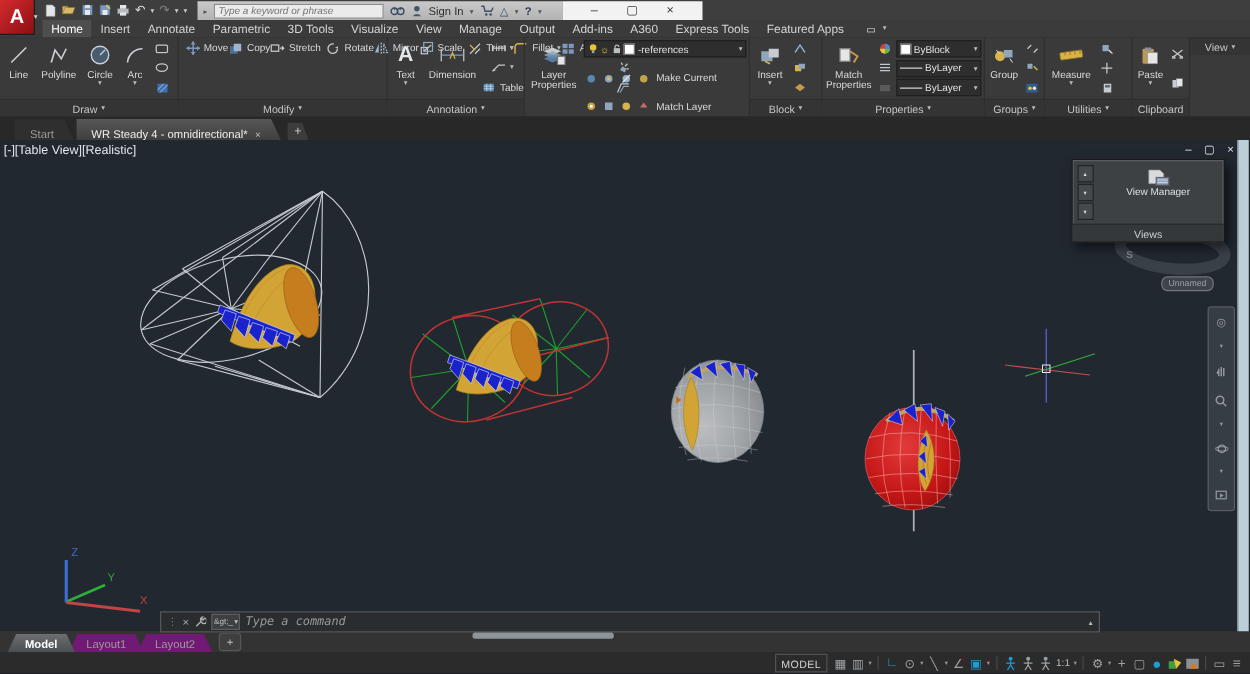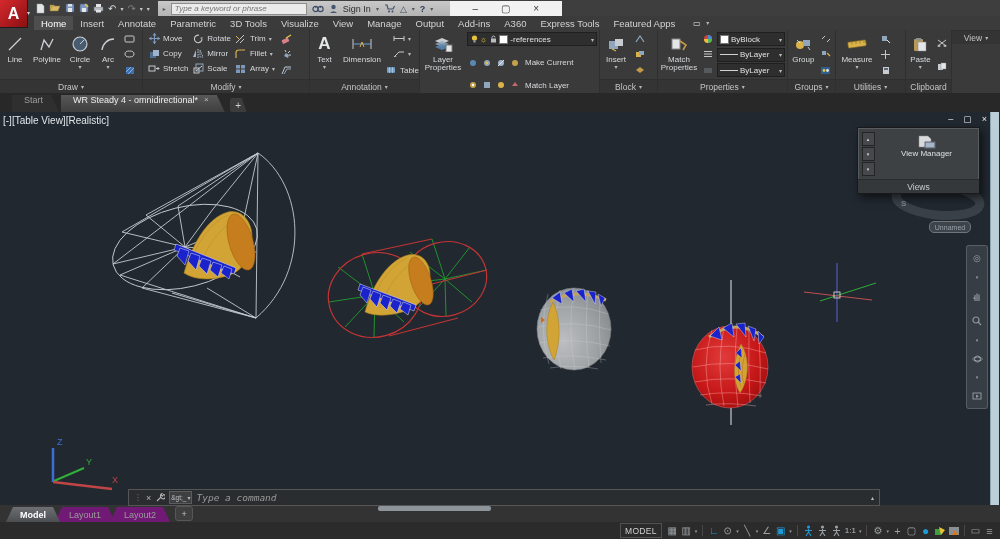--- a/index.html
+++ b/index.html
@@ -34,33 +34,33 @@
   .ribbon{position:absolute;top:30px;left:0;right:0;height:63px;display:flex;background:#3a3a3a;z-index:30}
   .panel{display:flex;flex-direction:column;border-right:1px solid #2f2f2f;box-sizing:border-box}
   .pbody{flex:1;display:flex;padding:1px 2px;gap:2px;min-height:0;align-items:stretch}
   .plabel{height:13px;display:flex;align-items:center;justify-content:center;gap:3px;font-size:8.5px;color:#c6c6c6;
           background:#343434;border-top:1px solid #2f2f2f}
   .caret{font-size:6px;color:#b9b9b9;line-height:1}
   .bb{display:flex;flex-direction:column;align-items:center;padding-top:1px;color:#d8dadd;font-size:8px;
       line-height:1.05;text-align:center}
   .bicon{height:24px;display:flex;align-items:center;justify-content:center}
   .scol{display:flex;flex-direction:column;justify-content:space-around;align-items:center;width:15px}
-  .mcol{display:flex;flex-direction:column;justify-content:flex-start}
+  .mcol{display:flex;flex-direction:row;justify-content:space-between}
   .srow{display:flex;align-items:center;gap:3px;height:15px;font-size:8px;color:#d8dadd;white-space:nowrap}
   .mini{width:12px;height:11px;display:flex;align-items:center;justify-content:center}
   .ldd{height:12px;background:#2e2e2e;border:1px solid #1f1f1f;display:flex;align-items:center;gap:2px;
        padding:0 2px;font-size:8px;color:#e2e2e2;white-space:nowrap}
   .swatch{width:7px;height:7px;background:#fff;border:1px solid #777;flex:none}
   .ldd .dd-caret{margin-left:auto;font-size:6px;color:#bbb}
   .lcol{display:flex;flex-direction:column;justify-content:space-between;padding:1px 0}
   .lrow{display:flex;align-items:center;gap:2px;font-size:8px;color:#d8dadd;height:12px;white-space:nowrap}
   
   .doctabs{position:absolute;top:93px;left:0;right:0;height:19px;background:#282828;display:flex;align-items:flex-end;
            padding-left:12px;z-index:25}
-  .dtab{height:17px;display:flex;align-items:flex-start;gap:6px;padding:0 16px 0 12px;font-size:9px;color:#9c9c9c;
+  .dtab{height:17px;display:flex;align-items:flex-end;gap:6px;padding:0 16px 0 12px;font-size:9px;color:#9c9c9c;
         background:#343434;clip-path:polygon(0 0,calc(100% - 8px) 0,100% 100%,0 100%)}
   .dtab.active{background:linear-gradient(#575757,#3f3f3f);color:#ededed}
   .dtab .tclose{font-size:8px;color:#bdbdbd}
   .dplus{width:17px;height:14px;background:#3c3c3c;border-radius:2px;color:#cfcfcf;display:flex;align-items:center;
          justify-content:center;font-size:10px;margin-left:5px;clip-path:polygon(0 0,calc(100% - 5px) 0,100% 100%,0 100%)}
   
   .viewport{position:absolute;top:112px;left:0;width:1000px;height:394px;background:#212830;overflow:hidden}
   .canvas{position:absolute;top:0;left:0}
   .vplabel{position:absolute;top:3px;left:3px;font-size:10px;color:#e2e6ea;display:flex;z-index:5}
   .winctl{position:absolute;top:2px;right:13px;display:flex;gap:10px;color:#ededed;font-size:9px;z-index:6}

